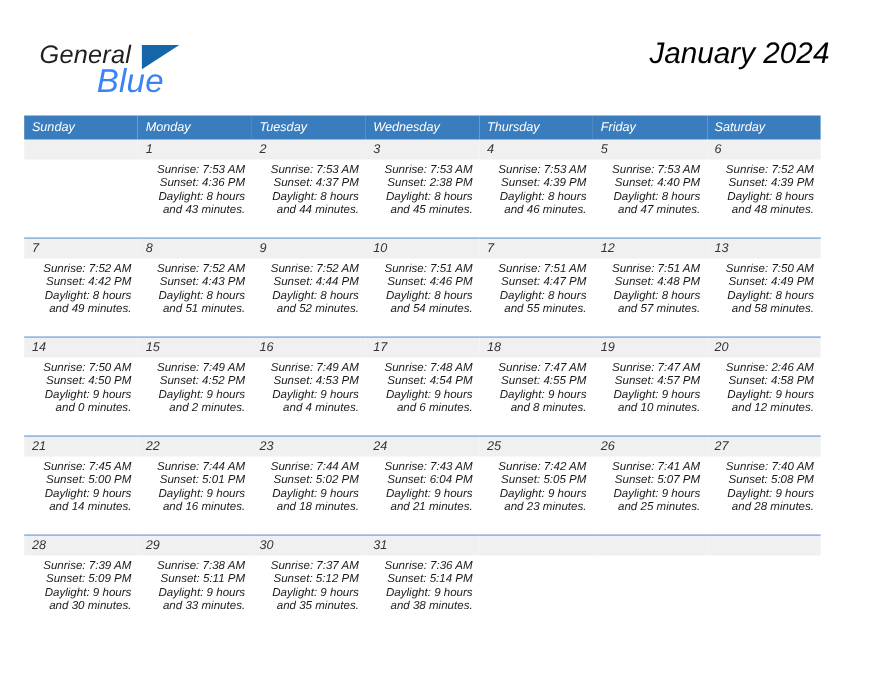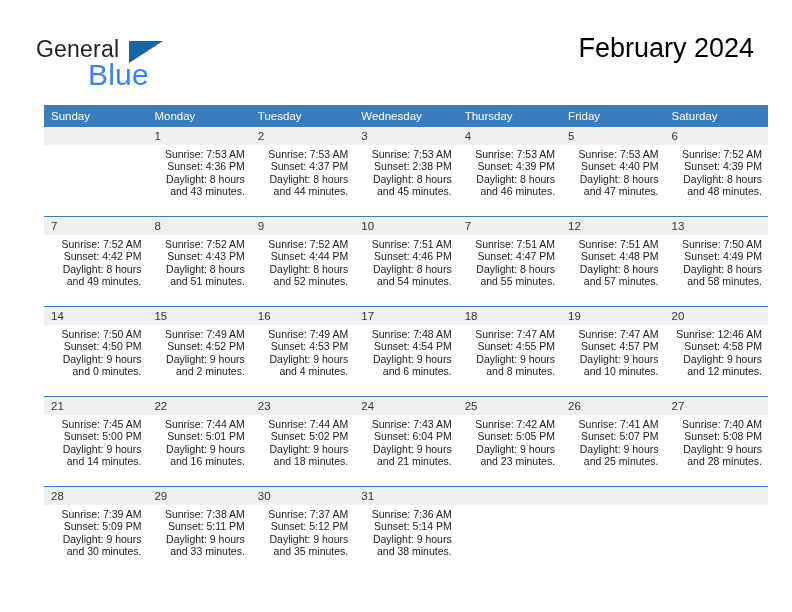--- a/index.html
+++ b/index.html
@@ -12,20 +12,21 @@
     height: 612px;
     font-family: "Liberation Sans", sans-serif;
     color: #000000;
     overflow: hidden;
   }
   .page {
     position: relative;
     width: 792px;
     height: 520px;
     box-sizing: border-box;
+    font-style: italic;
   }
 
   
   .header {
     position: absolute;
     left: 0;
     top: 0;
     width: 792px;
     height: 104px;
   }
@@ -78,21 +79,21 @@
     top: 76px;
     font-size: 14.5px;
     color: #1a1a1a;
     text-align: right;
     white-space: nowrap;
   }
 
   
   .calendar {
     position: absolute;
-    left: 44px;
+    left: 22px;
     top: 105px;
     width: 724px;
     border-collapse: collapse;
     table-layout: fixed;
   }
   .calendar th {
     background: #3a7dbf;
     color: #ffffff;
     font-size: 11.5px;
     font-weight: normal;
@@ -141,21 +142,21 @@
 <body>
 
 <div class="page">
 
   <div class="header">
     <div class="logo">
       <span class="logo-general">General</span>
       <span class="logo-triangle"></span>
       <span class="logo-blue">Blue</span>
     </div>
-    <div class="title">February 2024</div>
+    <div class="title">January 2024</div>
   </div>
 
   <table class="calendar">
     <thead>
       <tr>
         <th>Sunday</th>
         <th>Monday</th>
         <th>Tuesday</th>
         <th>Wednesday</th>
         <th>Thursday</th>
@@ -389,21 +390,21 @@
             <div>Sunset: 4:57 PM</div>
             <div>Daylight: 9 hours</div>
             <div>and 10 minutes.</div>
           </div>
         </div>
           </td>
         <td>
             <div class="cell">
           <div class="daynum">20</div>
           <div class="info">
-            <div>Sunrise: 12:46 AM</div>
+            <div>Sunrise: 2:46 AM</div>
             <div>Sunset: 4:58 PM</div>
             <div>Daylight: 9 hours</div>
             <div>and 12 minutes.</div>
           </div>
         </div>
           </td>
       </tr>
 
       <tr class="week-row">
         <td>

